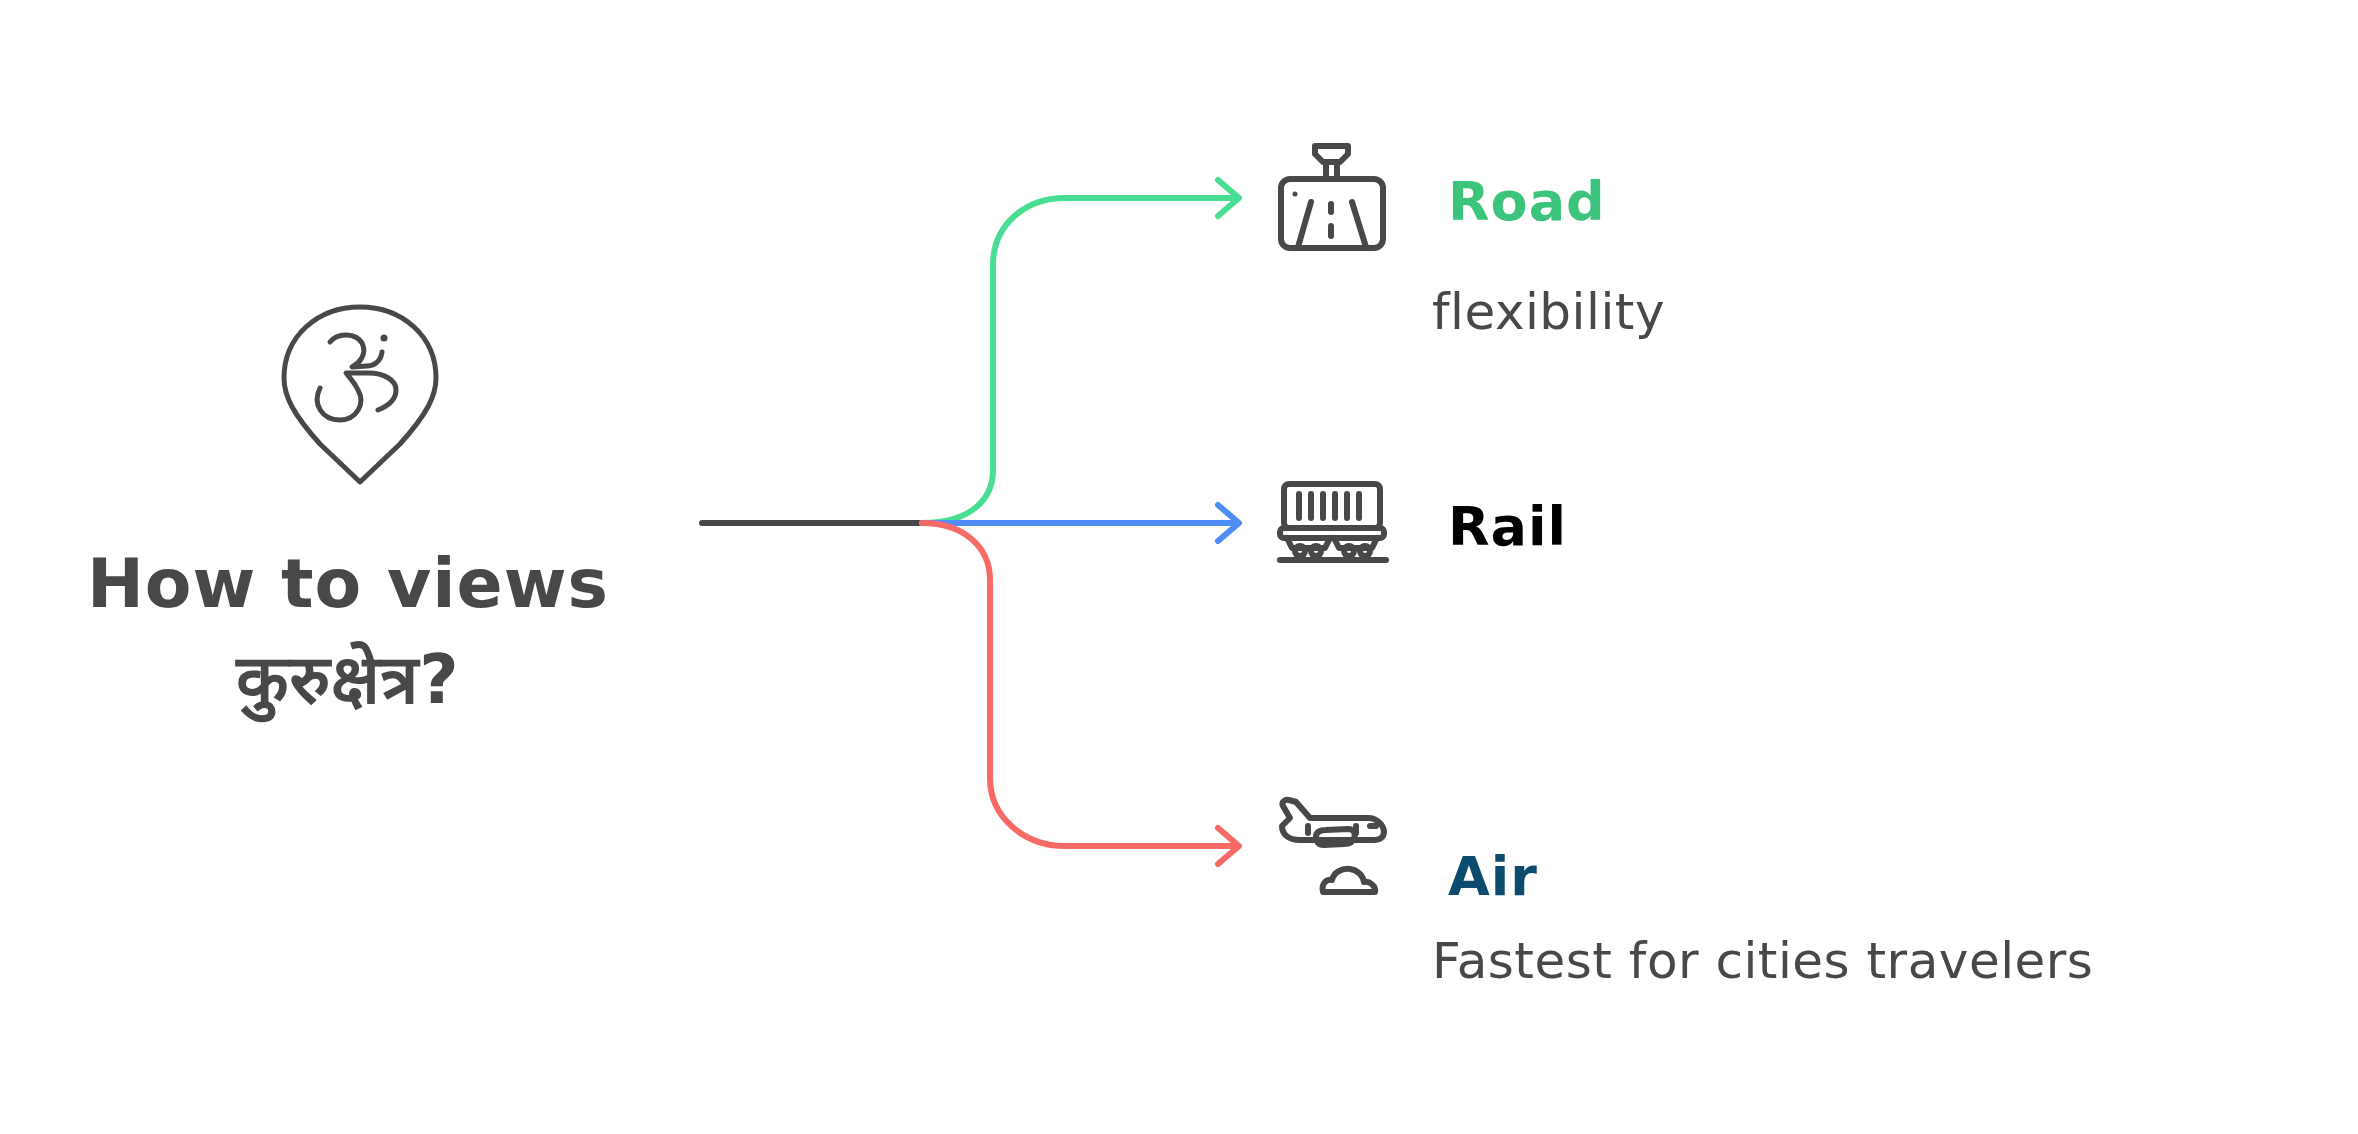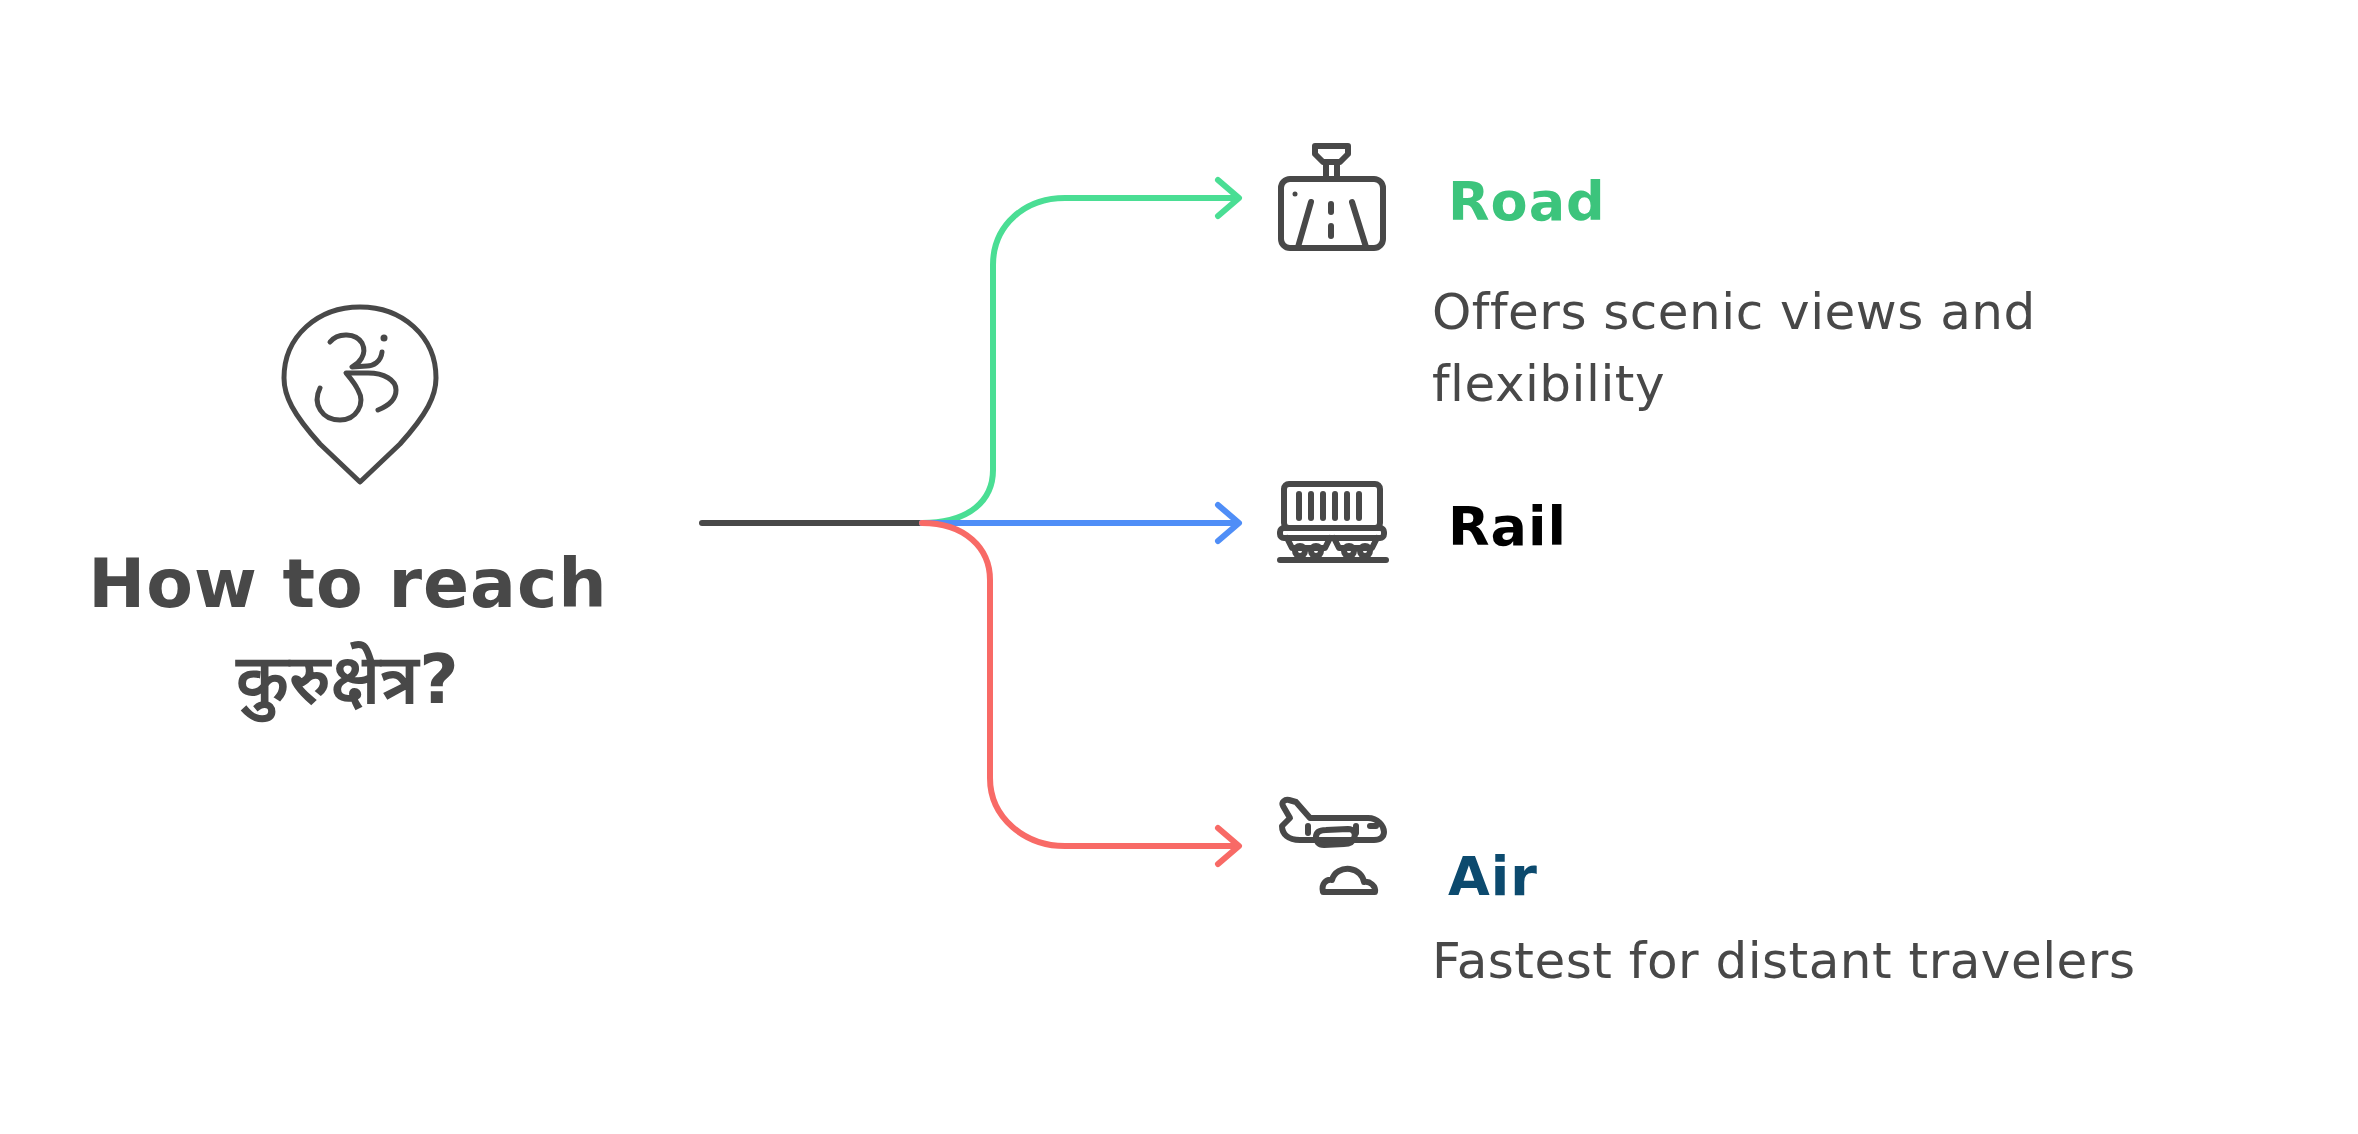--- a/index.html
+++ b/index.html
@@ -73,30 +73,29 @@
     <path d="M1283 806 C 1281 802, 1285 799, 1289 800 L 1296 802 L 1310 818 L 1368 818 C 1378 818, 1384 826, 1384 832 C 1384 837, 1380 840, 1374 840 L 1300 840 C 1288 840, 1282 834, 1282 826 L 1290 818 Z"></path>
     <path d="M1316 837 C 1316 832, 1320 830, 1326 830 L 1348 829 C 1354 829, 1356 834, 1354 838 C 1353 842, 1349 844, 1344 844 L 1324 845 C 1318 845, 1316 841, 1316 837 Z"></path>
     <line x1="1308" y1="826" x2="1308" y2="833"></line>
     <line x1="1356" y1="826" x2="1356" y2="833"></line>
     <line x1="1370" y1="826" x2="1376" y2="826"></line>
     <path d="M1323 892 C 1321 884, 1326 879, 1332 880 C 1334 872, 1342 868, 1350 869 C 1358 870, 1363 876, 1364 882 C 1370 881, 1376 886, 1375 892 Z"></path>
   </g>
 </svg>
 
 <div class="title">
-  <span>How to reach</span>
+  <span>How to views</span>
   <span>कुरुक्षेत्र?</span>
 </div>
 
 <div class="branch-title" style="top: 172px; color: rgb(60, 196, 124);" id="bt-0">Road</div>
 <div class="branch-desc" style="top:276px;">
-  <span>Offers scenic views and</span>
   <span>flexibility</span>
 </div>
 
 <div class="branch-title" style="top: 497px; color: #000000;" id="bt-1">Rail</div>
 <div class="branch-desc" style="top:601px;">
 </div>
 
 <div class="branch-title" style="top: 847px; color: #0c4a6e;" id="bt-2">Air</div>
 <div class="branch-desc" style="top:925px;">
-  <span>Fastest for distant travelers</span>
+  <span>Fastest for cities travelers</span>
 </div>
 
 </body></html>

